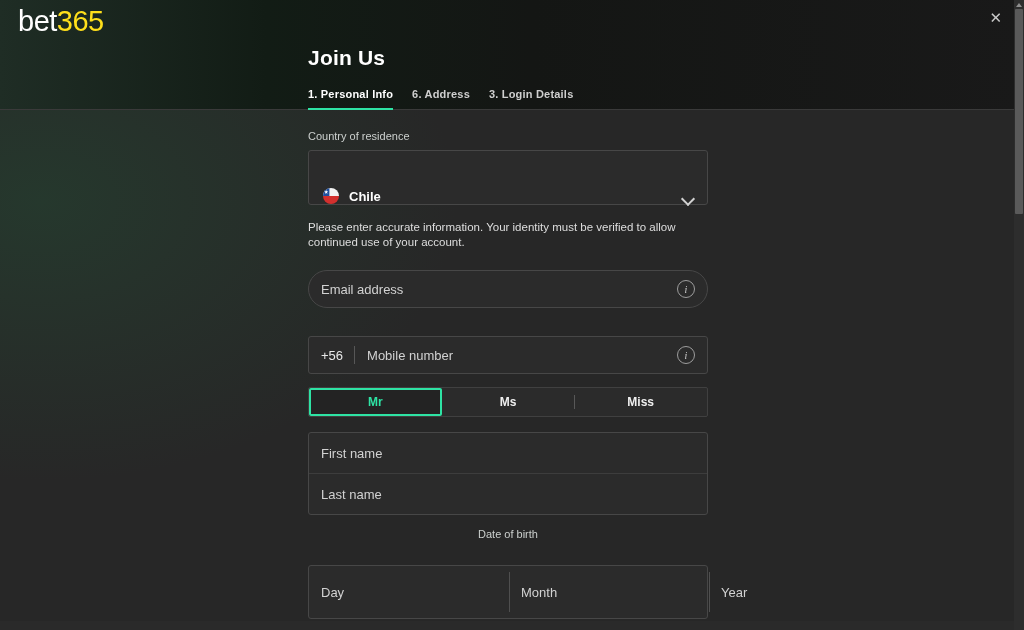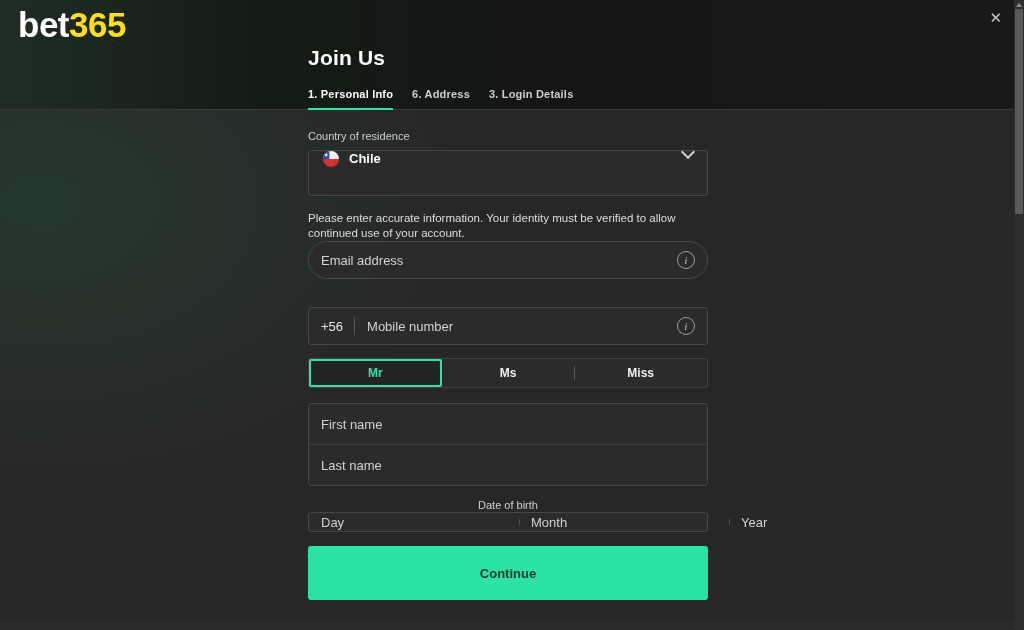--- a/index.html
+++ b/index.html
@@ -5,46 +5,46 @@
   html,body{margin:0;padding:0;background:#111;}
   body{font-family:"Liberation Sans","DejaVu Sans",sans-serif;}
   .page{position:relative;width:1024px;height:630px;overflow:hidden;
     background:
       radial-gradient(640px 430px at 4% 32%, rgba(36,70,50,0.55), rgba(36,70,50,0) 65%),
       #272727;}
   
   .header{position:absolute;top:0;left:0;right:0;height:110px;box-sizing:border-box;
     background:linear-gradient(to right,#1f2d25 0%,#121c15 26%,#141614 52%,#191919 100%);
     border-bottom:1px solid #3a3a3a;}
-  .logo{position:absolute;top:5px;left:18px;font-size:35px;font-weight:bold;letter-spacing:-0.5px;cursor:pointer;}
+  .logo{position:absolute;top:5px;left:18px;font-size:29px;font-weight:normal;letter-spacing:-0.5px;cursor:pointer;}
   .logo-bet{color:#ffffff;}
   .logo-365{color:#ffdf1b;}
   .close{position:absolute;top:10px;right:22px;font-size:15px;color:#c9c9c9;cursor:pointer;line-height:1;}
 
   
   .form-col{position:absolute;left:308px;top:44px;width:400px;z-index:2;}
   .title{margin:0;font-size:21px;line-height:27px;color:#ffffff;font-weight:bold;letter-spacing:0.2px;}
   .tabs{display:flex;gap:19px;margin-top:17px;}
   .tab{font-size:11px;line-height:13px;font-weight:bold;color:#cfcfcf;padding-bottom:7px;
        border-bottom:2px solid transparent;cursor:pointer;letter-spacing:0.2px;}
   .tab.active{color:#ffffff;border-bottom-color:#2ee3a4;}
 
   .field-label{margin-top:20px;font-size:11px;line-height:13px;color:#ccd0ce;}
-  .select{margin-top:7px;height:46px;background:#2b2b2b;border:1px solid #474747;border-radius:3px;
-          display:flex;align-items:flex-start;padding:0 14px;box-sizing:border-box;cursor:pointer;}
+  .select{margin-top:7px;height:55px;background:#2b2b2b;border:1px solid #474747;border-radius:3px;
+          display:flex;align-items:flex-end;padding:0 14px;box-sizing:border-box;cursor:pointer;}
   .flag{width:16px;height:16px;margin-right:10px;display:flex;flex:none;}
   .select-value{color:#ffffff;font-weight:bold;font-size:13px;}
   .chevron{margin-left:auto;width:8px;height:8px;border-right:2px solid #d2d2d2;border-bottom:2px solid #d2d2d2;
            transform:rotate(45deg);margin-top:-4px;}
 
   .notice{margin:15px 0 0;font-size:11.5px;line-height:15px;color:#dedede;width:398px;}
 
   .input-wrap{height:38px;background:#2b2b2b;border:1px solid #474747;border-radius:3px;
               display:flex;align-items:center;padding:0 12px;box-sizing:border-box;}
-  .email-wrap{margin-top:0;border-radius:19px;}
+  .email-wrap{margin-top:20px;border-radius:19px;}
   .mobile-wrap{margin-top:28px;}
   .input-wrap input{flex:1;min-width:0;background:transparent;border:none;outline:none;color:#e8e8e8;
                     font-size:13px;font-family:inherit;padding:0;}
   input::placeholder{color:#d2d2d2;opacity:1;}
   .prefix{color:#e8e8e8;font-size:13px;margin-right:11px;}
   .vdiv{width:1px;height:18px;background:#575757;margin-right:12px;flex:none;}
   .info-icon{width:16px;height:16px;flex:none;border:1px solid #9d9d9d;border-radius:50%;color:#cfcfcf;
              font-size:10px;font-style:italic;font-family:"Liberation Serif",serif;
              display:flex;align-items:center;justify-content:center;margin-left:8px;cursor:pointer;}
 
@@ -56,22 +56,22 @@
   .title-opt.selected{color:#2ee3a4;background:#232323;box-shadow:inset 0 0 0 2px #2ee3a4;border-radius:2px;}
   .title-opt.selected + .title-opt::before{background:transparent;}
 
   .names{margin-top:15px;background:#2b2b2b;border:1px solid #474747;border-radius:3px;}
   .name-row{height:40px;display:flex;align-items:center;padding:0 12px;}
   .name-row + .name-row{border-top:1px solid #3d3d3d;}
   .name-row input{flex:1;background:transparent;border:none;outline:none;color:#7dd3fc;
                   font-size:13px;font-family:inherit;padding:0;}
 
   .dob-label{margin-top:13px;text-align:center;}
-  .dob{margin-top:0;height:20px;background:#2b2b2b;border:1px solid #474747;border-radius:3px;
-       display:flex;box-sizing:border-box;gap:10px;}
+  .dob{margin-top:24px;height:54px;background:#2b2b2b;border:1px solid #474747;border-radius:3px;
+       display:flex;box-sizing:border-box;}
   .dob-cell{flex:1;position:relative;display:flex;align-items:center;padding:0 12px;}
   .dob-cell + .dob-cell::before{content:"";position:absolute;left:0;top:6px;bottom:6px;width:1px;background:#4f4f4f;}
   .dob-cell input{flex:1;min-width:0;background:transparent;border:none;outline:none;color:#e8e8e8;
                   font-size:13px;font-family:inherit;padding:0;}
 
   .continue{margin-top:14px;width:100%;height:54px;background:#2be3a3;border:none;border-radius:3px;
             font-weight:bold;font-size:13px;color:#1c3429;cursor:pointer;font-family:inherit;}
 
   
   .scrollbar{position:absolute;top:0;right:0;width:10px;height:630px;background:#2d2d2d;z-index:5;}

